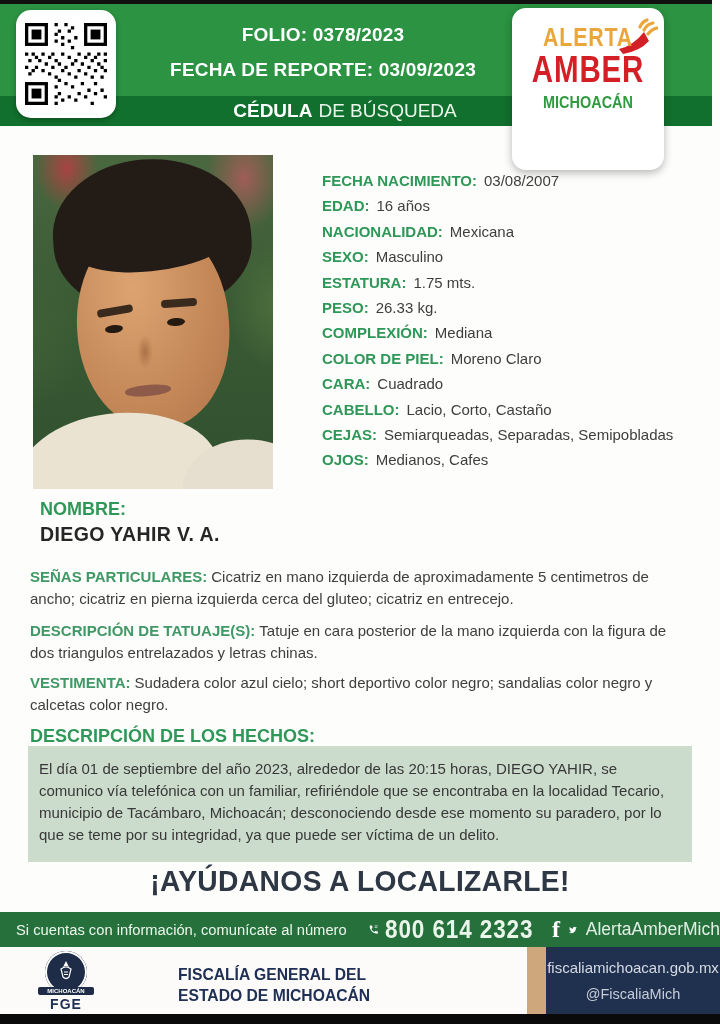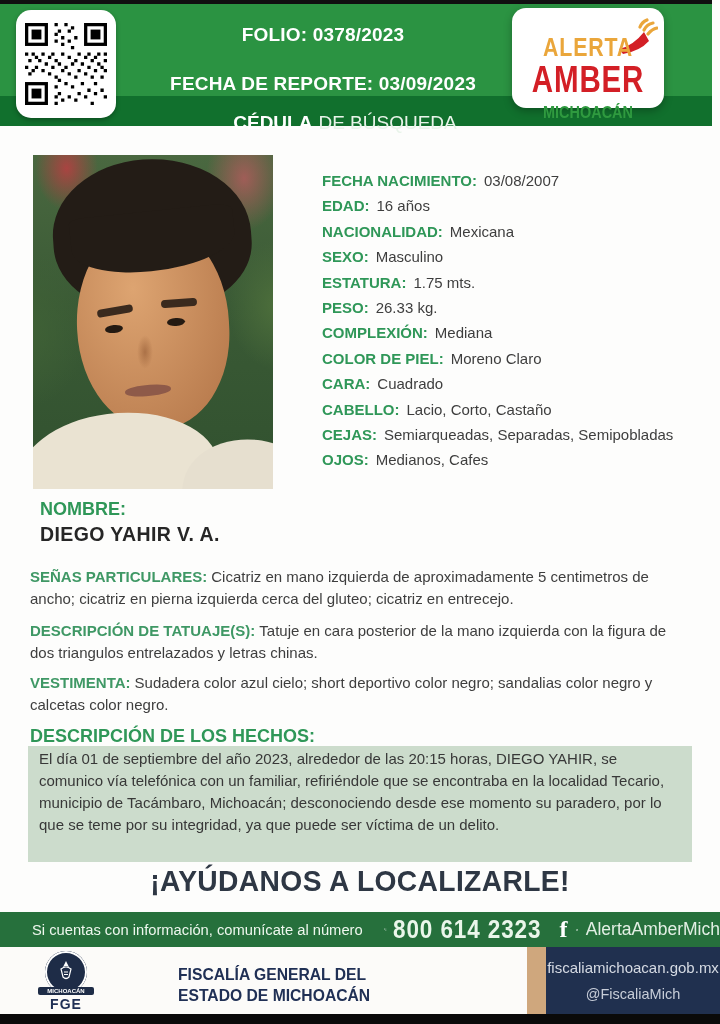--- a/index.html
+++ b/index.html
@@ -15,30 +15,30 @@
   .qr-box {
     position:absolute; left:16px; top:10px; width:100px; height:108px;
     background:#ffffff; border-radius:15px; box-shadow:0 2px 5px rgba(0,0,0,.3);
     display:flex; align-items:center; justify-content:center;
   }
   .qr-box svg { width:82px; height:88px; }
   .folio-block {
     position:absolute; left:118px; top:24px; width:410px; text-align:center;
     color:#ffffff; font-weight:bold; font-size:19px; letter-spacing:.2px;
   }
-  .folio-block .line2 { margin-top:27px; }
+  .folio-block .line2 { margin-top:13px; }
   .cedula-line {
     position:absolute; left:0; top:96px; width:690px; height:30px; line-height:30px;
-    text-align:center; color:#e9f4ea; font-size:19px;margin-top:12px;
+    text-align:center; color:#e9f4ea; font-size:19px;
   }
   .cedula-line .bold { font-weight:bold; color:#ffffff; margin-right:6px; }
   .logo-box {
-    position:absolute; left:512px; top:8px; width:152px; height:100px;
+    position:absolute; left:512px; top:8px; width:152px; height:162px;
     background:#ffffff; border-radius:14px; box-shadow:0 3px 8px rgba(0,0,0,.28);
-    text-align:center; padding-top:24px;
+    text-align:center; padding-top:14px;
   }
   .logo-alerta { color:#eaa63b; font-size:26px; font-weight:800; transform:scaleX(.82); letter-spacing:1px; }
   .logo-amber  { color:#d31f26; font-size:36px; font-weight:800; transform:scaleX(.82); letter-spacing:1px; margin-top:-4px; }
   .logo-mich   { color:#2f9a3f; font-size:17px; font-weight:800; transform:scaleX(.85); margin-top:2px; }
   .megaphone { position:absolute; right:6px; top:10px; width:42px; height:42px; }
   
   .photo {
     position:absolute; left:33px; top:155px; width:240px; height:334px; overflow:hidden;
     background-image:
       radial-gradient(45px 60px at 14% 4%, rgba(186,62,66,.85), transparent 70%),
@@ -72,31 +72,31 @@
   .nombre-label { position:absolute; left:40px; top:499px; color:#2f9758; font-weight:bold; font-size:18px; }
   .nombre-name  { position:absolute; left:40px; top:523px; color:#262626; font-weight:bold; font-size:19.5px; letter-spacing:.4px; }
   
   .section { position:absolute; left:30px; width:664px; font-size:15px; line-height:21.5px; color:#3e3e3e; }
   .s1 { top:566px; } .s2 { top:620px; } .s3 { top:672px; }
   .s-label { color:#3f9865; font-weight:bold; margin-right:4px; }
   
   .hechos-label { position:absolute; left:30px; top:726px; color:#2f9758; font-weight:bold; font-size:18px; }
   .hechos-box {
     position:absolute; left:28px; top:746px; width:664px; height:116px;
-    background:#ccdccc; padding:2px 11px; font-size:15px; line-height:22px; color:#383838;
+    background:#ccdccc; padding:12px 11px; font-size:15px; line-height:22px; color:#383838;
   }
   
   .help {
     position:absolute; left:0; top:864px; width:720px; text-align:center;
     color:#2e3744; font-weight:800; font-size:30px; letter-spacing:.4px; transform:scaleX(.94);
   }
   
   .contact-bar {
     position:absolute; left:0; top:912px; width:720px; height:35px; background:#26703c;
-    display:flex; align-items:center; color:#ffffff;padding-left:16px;
+    display:flex; align-items:center; color:#ffffff;
   }
   .contact-msg { margin-left:16px; font-size:15.5px; color:#eef7ee; transform:scaleX(.95); transform-origin:left center; white-space:nowrap; }
   .phone-icon { width:27px; height:27px; margin-left:4px; }
   .contact-phone { font-size:25px; font-weight:bold; letter-spacing:1px; color:#eaf6ea; transform:scaleX(.9); transform-origin:left center; margin-left:6px; white-space:nowrap; }
   .fb-glyph { font-size:24px; font-weight:bold; color:#ffffff; margin-left:2px; font-family:"Liberation Serif", serif; }
   .tw-icon { width:24px; height:24px; margin-left:8px; }
   .contact-handle { font-size:17.5px; color:#e2efe4; margin-left:8px; white-space:nowrap; }
   
   .footer-white { position:absolute; left:0; top:947px; width:720px; height:67px; background:#fcfbf9; }
   .seal { position:absolute; left:34px; top:951px; width:64px; text-align:center; }

